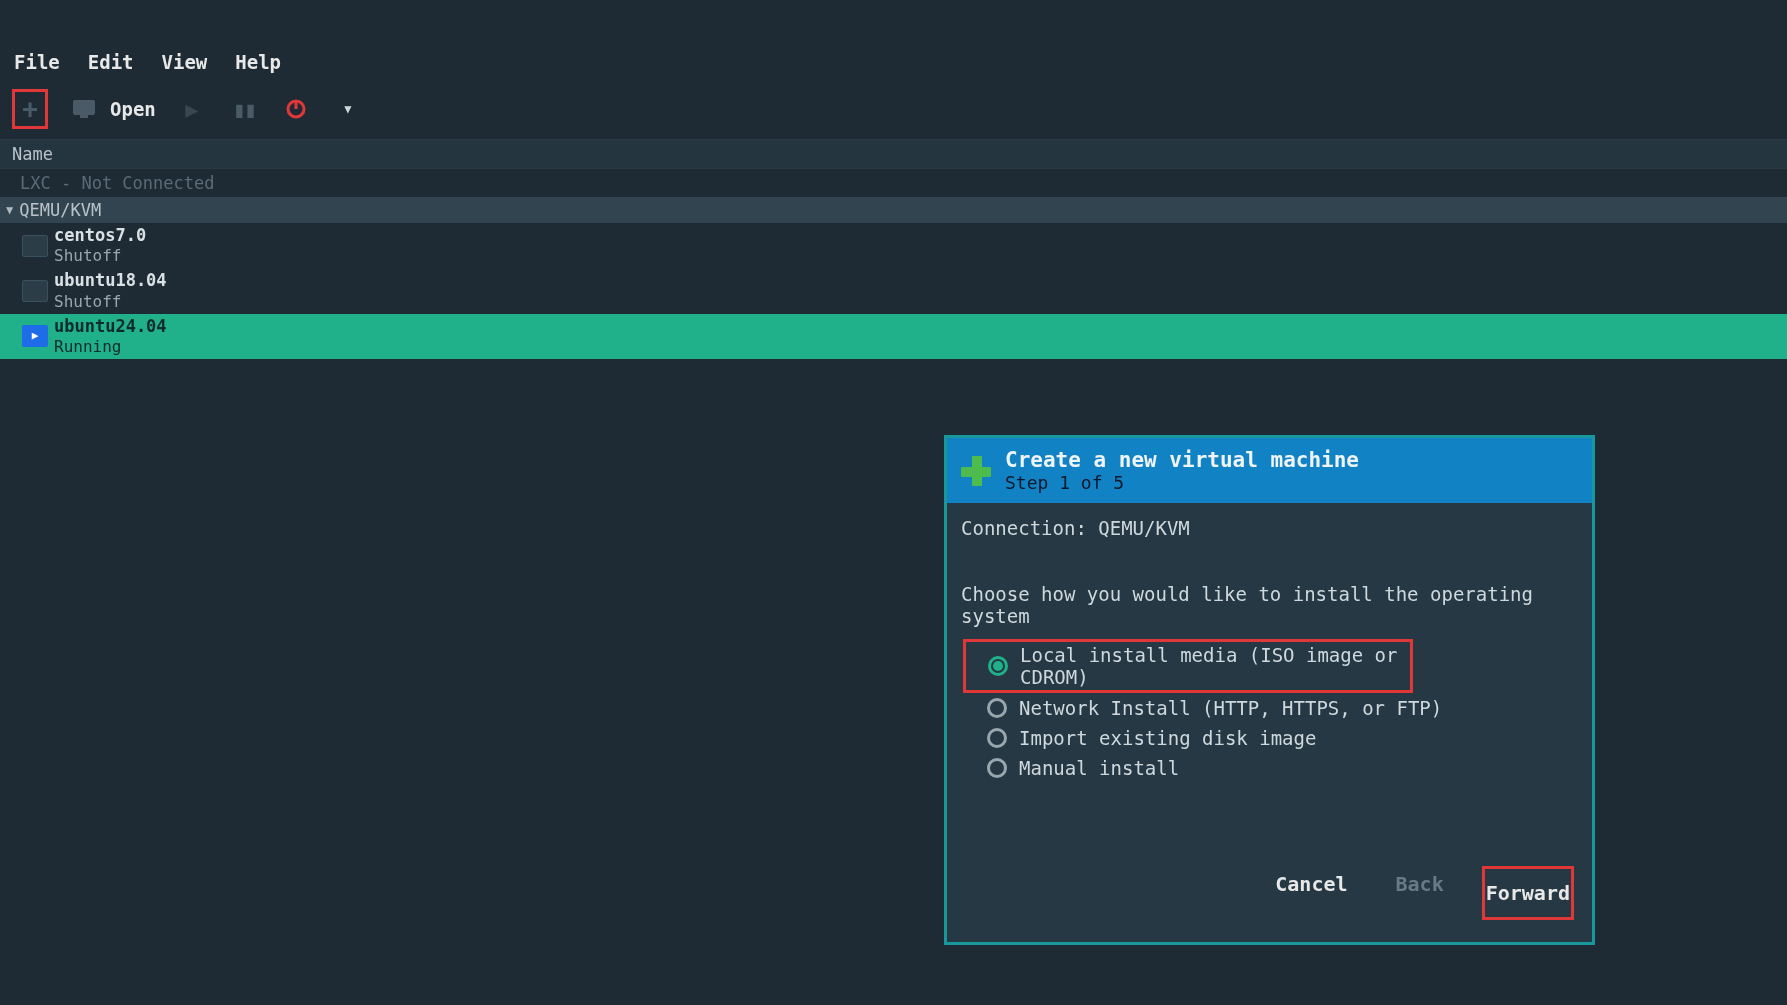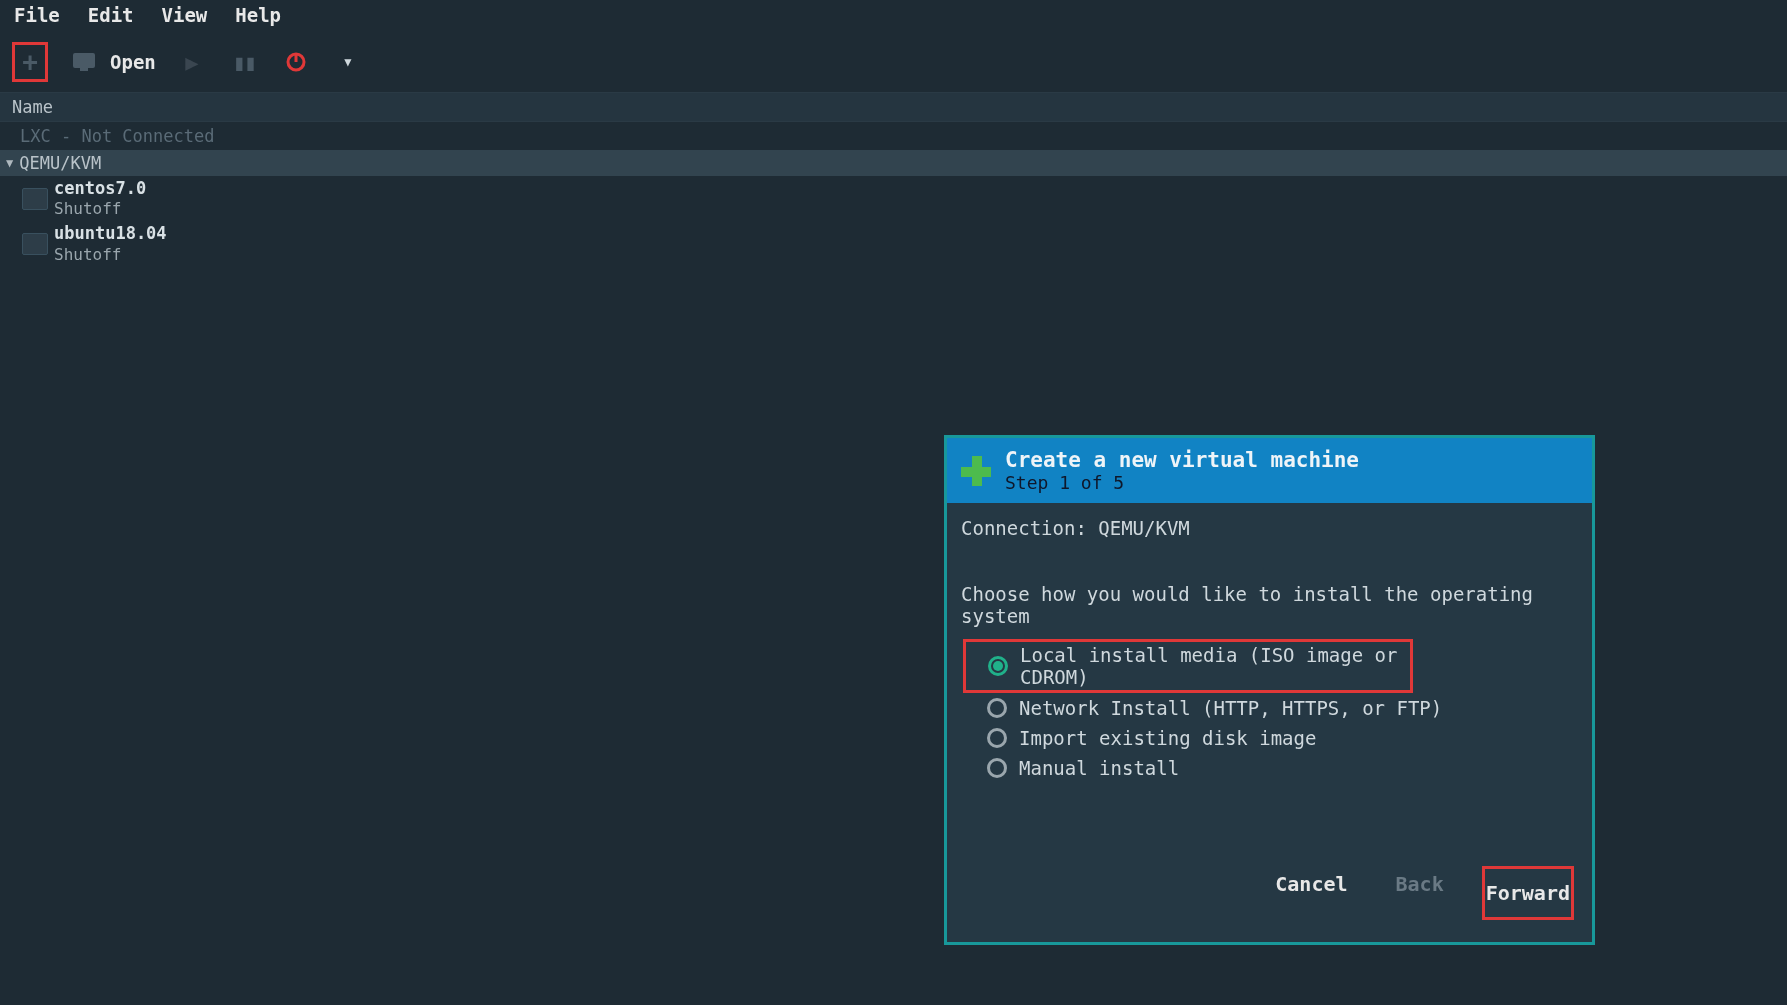--- a/index.html
+++ b/index.html
@@ -15,21 +15,21 @@
 
   
   .menubar {
     display: flex;
     gap: 28px;
     padding: 4px 14px 10px 14px;
     font-size: 19px;
     font-weight: bold;
     color: #e8e8e8;
   }
-  .menubar span { cursor: default; }
+  .menubar span { cursor: default; margin-top: 47px; }
 
   
   .toolbar {
     display: flex;
     align-items: center;
     gap: 20px;
     padding: 6px 12px 10px 12px;
   }
   .tb-btn {
     width: 32px; height: 32px;
@@ -240,20 +240,27 @@
           <div class="vm-status">Shutoff</div>
         </div>
       </div>
       <div class="tree-row">
         <div class="vm-icon vm-off"></div>
         <div class="vm-text">
           <div class="vm-name">ubuntu18.04</div>
           <div class="vm-status">Shutoff</div>
         </div>
       </div>
+      <div class="tree-row vm-selected">
+        <div class="vm-icon vm-on"></div>
+        <div class="vm-text">
+          <div class="vm-name">ubuntu24.04</div>
+          <div class="vm-status">Running</div>
+        </div>
+      </div>
     </div>
 </div>
 
 <div class="dialog">
   <div class="dialog-hdr">
     <div class="dialog-hdr-icon">
       <div class="plus-h"></div>
         <div class="plus-v"></div>
     </div>
     <div class="dialog-hdr-txt">

